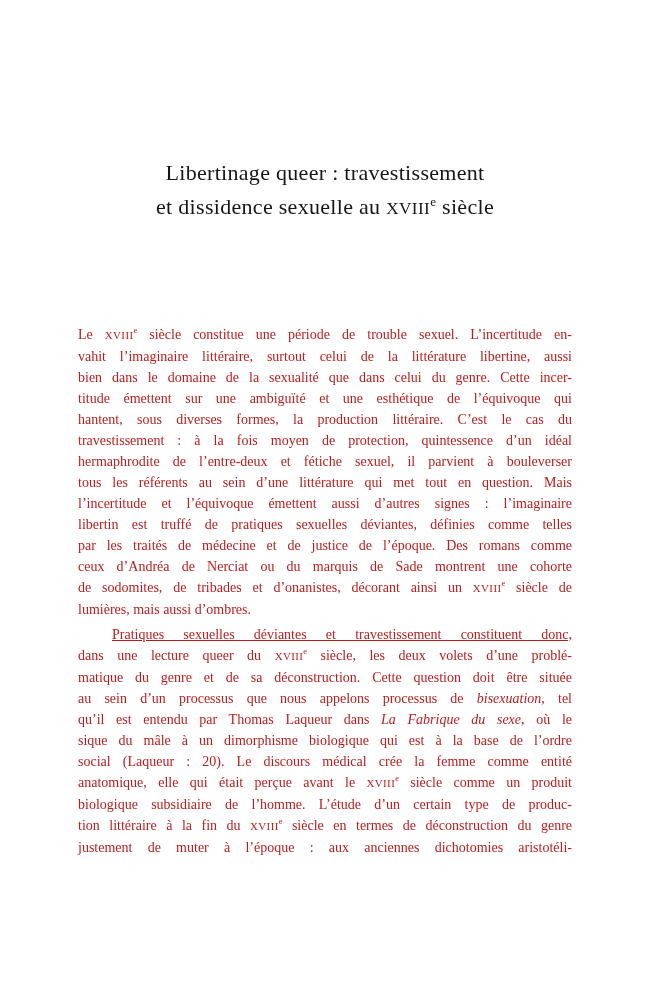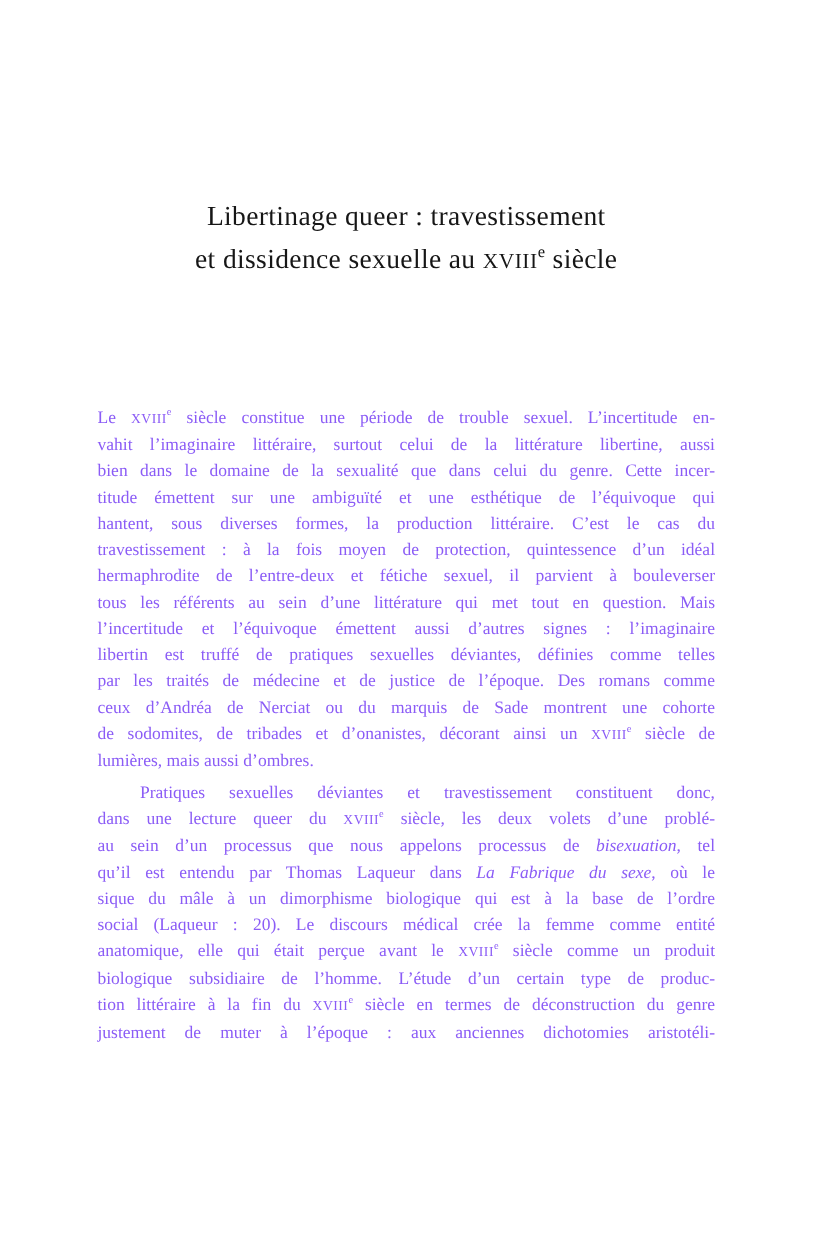--- a/index.html
+++ b/index.html
@@ -29,28 +29,29 @@
   .text-block {
     margin-top: 98px;
     margin-left: 78px;
     width: 494px;
   }
   .para + .para {
     margin-top: 4px;
   }
   .para.indent .line:first-child {
     text-indent: 34px;
+    text-decoration: underline;
   }
   .line {
     font-size: 14px;
     line-height: 21px;
     text-align: justify;
     text-align-last: justify;
     white-space: normal;
-    color: #8b5cf6;
+    color: #b91c1c;
   }
   .line.last {
     text-align-last: left;
   }
   .sc {
     font-size: 0.78em;
     letter-spacing: 0.4px;
   }
   .sup {
     font-size: 0.6em;
@@ -80,20 +81,21 @@
         <div class="line">l’incertitude et l’équivoque émettent aussi d’autres signes : l’imaginaire</div>
         <div class="line">libertin est truffé de pratiques sexuelles déviantes, définies comme telles</div>
         <div class="line">par les traités de médecine et de justice de l’époque. Des romans comme</div>
         <div class="line">ceux d’Andréa de Nerciat ou du marquis de Sade montrent une cohorte</div>
         <div class="line">de sodomites, de tribades et d’onanistes, décorant ainsi un <span class="sc">XVIII</span><span class="sup">e</span> siècle de</div>
         <div class="line last">lumières, mais aussi d’ombres.</div>
       </div>
       <div class="para indent">
         <div class="line">Pratiques sexuelles déviantes et travestissement constituent donc,</div>
         <div class="line">dans une lecture queer du <span class="sc">XVIII</span><span class="sup">e</span> siècle, les deux volets d’une problé-</div>
+        <div class="line">matique du genre et de sa déconstruction. Cette question doit être située</div>
         <div class="line">au sein d’un processus que nous appelons processus de <i>bisexuation</i>, tel</div>
         <div class="line">qu’il est entendu par Thomas Laqueur dans <i>La Fabrique du sexe</i>, où le</div>
         <div class="line">sique du mâle à un dimorphisme biologique qui est à la base de l’ordre</div>
         <div class="line">social (Laqueur : 20). Le discours médical crée la femme comme entité</div>
         <div class="line">anatomique, elle qui était perçue avant le <span class="sc">XVIII</span><span class="sup">e</span> siècle comme un produit</div>
         <div class="line">biologique subsidiaire de l’homme. L’étude d’un certain type de produc-</div>
         <div class="line">tion littéraire à la fin du <span class="sc">XVIII</span><span class="sup">e</span> siècle en termes de déconstruction du genre</div>
         <div class="line">justement de muter à l’époque : aux anciennes dichotomies aristotéli-</div>
       </div>
     </div>

